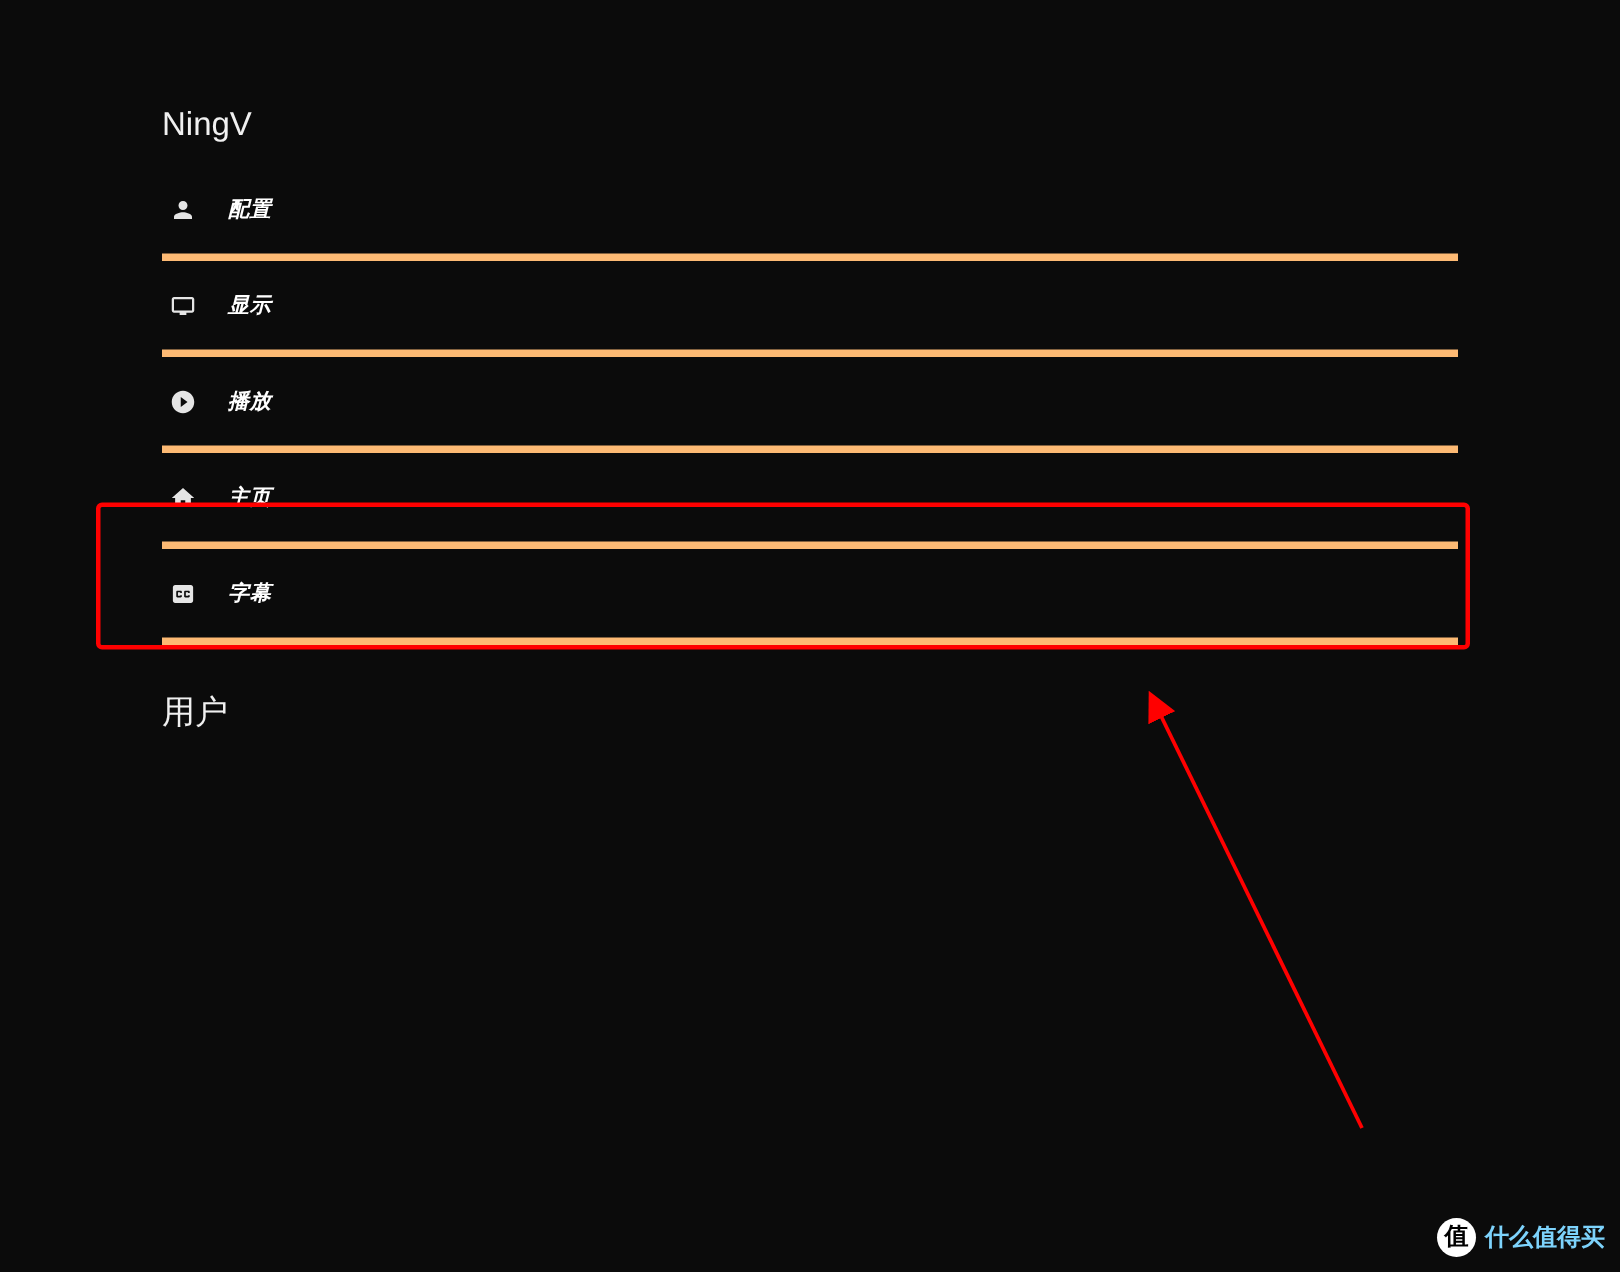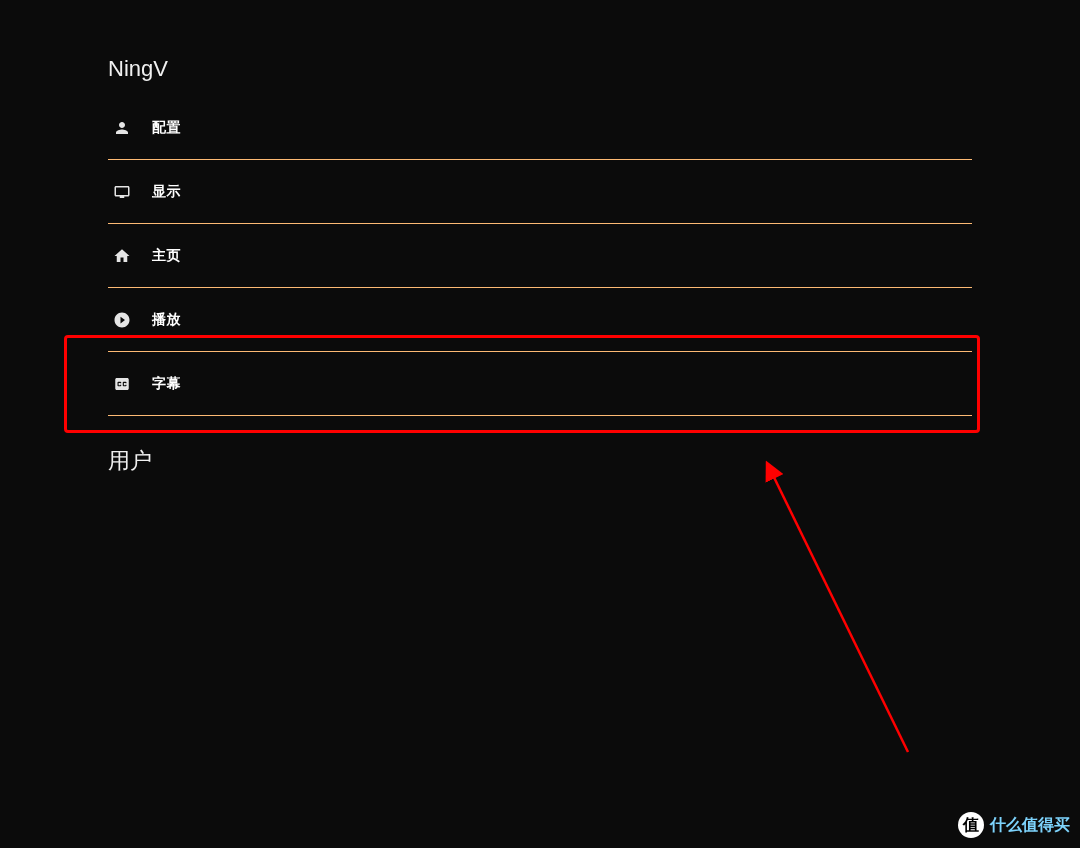--- a/index.html
+++ b/index.html
@@ -9,42 +9,43 @@
     height: 848px;
     background: #0b0b0b;
     font-family: -apple-system, BlinkMacSystemFont, "Segoe UI", "PingFang SC", "Microsoft YaHei", sans-serif;
     color: #e5e5e5;
     position: relative;
     overflow: hidden;
   }
   .page {
     position: absolute;
     left: 108px;
-    top: 56px;
+    top: 70px;
     width: 864px;
   }
   .section-title {
     font-size: 22px;
     font-weight: 400;
     color: #f0f0f0;
     margin: 0 0 14px 0;
     padding: 0;
   }
   .section-title.sub {
     margin-top: 30px;
     margin-bottom: 10px;
   }
   .menu-item {
     display: flex;
     align-items: center;
     height: 64px;
-    border-bottom: 1px solid #fdba74;
+    border-bottom: 5px solid #fdba74;
     cursor: pointer;
     box-sizing: border-box;
     padding-left: 4px;
+    font-style: italic;
   }
   .menu-item .icon {
     width: 20px;
     height: 20px;
     display: flex;
     align-items: center;
     justify-content: center;
     flex-shrink: 0;
   }
   .menu-item .icon svg {
@@ -125,33 +126,33 @@
       <svg viewBox="0 0 24 24">
           <path d="M20 4H4c-1.1 0-2 .9-2 2v10c0 1.1.9 2 2 2h5v2h6v-2h5c1.1 0 2-.9 2-2V6c0-1.1-.9-2-2-2zm0 12H4V6h16v10z"></path>
         </svg>
     </span>
     <span class="label">显示</span>
   </div>
 
   <div class="menu-item">
     <span class="icon">
       <svg viewBox="0 0 24 24">
-          <path d="M10 20v-6h4v6h5v-8h3L12 3 2 12h3v8z"></path>
+          <path d="M12 2C6.48 2 2 6.48 2 12s4.48 10 10 10 10-4.48 10-10S17.52 2 12 2zm-2 14.5v-9l6 4.5-6 4.5z"></path>
         </svg>
     </span>
-    <span class="label">主页</span>
+    <span class="label">播放</span>
   </div>
 
   <div class="menu-item">
     <span class="icon">
       <svg viewBox="0 0 24 24">
-          <path d="M12 2C6.48 2 2 6.48 2 12s4.48 10 10 10 10-4.48 10-10S17.52 2 12 2zm-2 14.5v-9l6 4.5-6 4.5z"></path>
+          <path d="M10 20v-6h4v6h5v-8h3L12 3 2 12h3v8z"></path>
         </svg>
     </span>
-    <span class="label">播放</span>
+    <span class="label">主页</span>
   </div>
 
   <div class="menu-item">
     <span class="icon">
       <svg viewBox="0 0 24 24">
           <path d="M19 4H5c-1.11 0-2 .9-2 2v12c0 1.1.89 2 2 2h14c1.1 0 2-.9 2-2V6c0-1.1-.9-2-2-2zm-8 7H9.5v-.5h-2v3h2V13H11v1c0 .55-.45 1-1 1H7c-.55 0-1-.45-1-1v-4c0-.55.45-1 1-1h3c.55 0 1 .45 1 1v1zm7 0h-1.5v-.5h-2v3h2V13H18v1c0 .55-.45 1-1 1h-3c-.55 0-1-.45-1-1v-4c0-.55.45-1 1-1h3c.55 0 1 .45 1 1v1z"></path>
         </svg>
     </span>
     <span class="label">字幕</span>
   </div>

